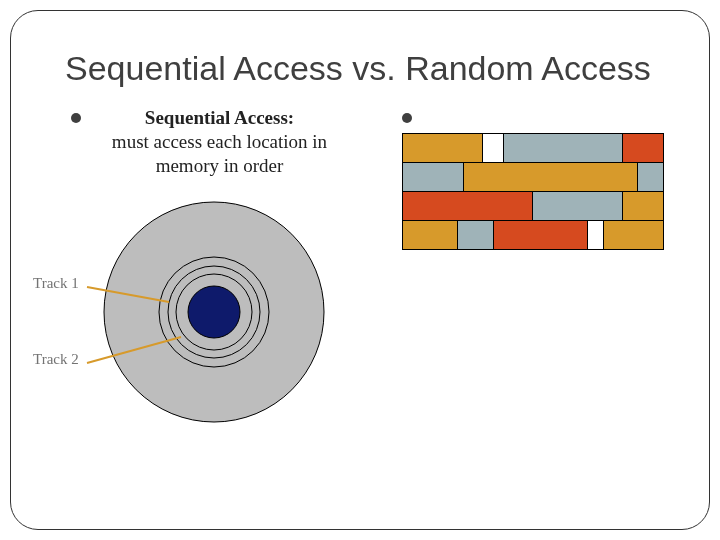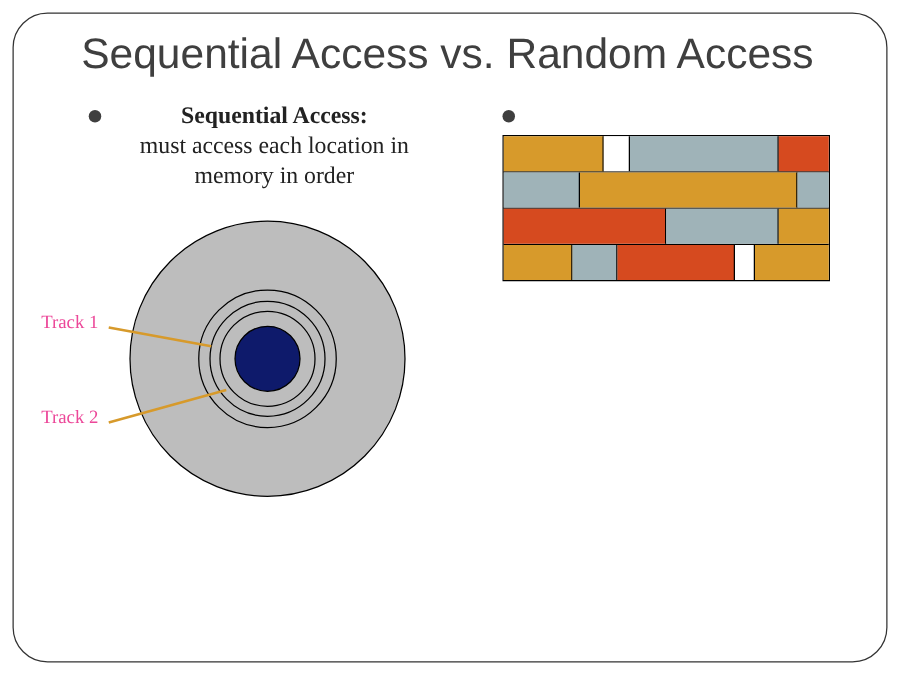--- a/index.html
+++ b/index.html
@@ -11,21 +11,21 @@
     font-family: Georgia, 'Times New Roman', serif;
     color: #222;
   }
   .slide {
     box-sizing: border-box;
     width: 700px;
     height: 520px;
     margin: 10px;
     border: 1px solid #333;
     border-radius: 28px;
-    padding: 9px 28px 16px 28px;
+    padding: 34px 28px 16px 28px;
     position: relative;
     overflow: hidden;
   }
   .title {
     font-size: 34px;
     font-weight: 400;
     line-height: 1.15;
     color: #3f3f3f;
     margin: 4px 0 18px 26px;
     font-family: "Trebuchet MS", Arial, sans-serif;
@@ -71,21 +71,21 @@
   
   .disc-wrap {
     position: relative;
     width: 300px;
     height: 250px;
     margin-top: 10px;
   }
   .track-label {
     position: absolute;
     font-size: 15px;
-    color: #ec4899;
+    color: #737373;
     font-family: Georgia, serif;
   }
   .track1-label { left: -6px; top: 88px; }
   .track2-label { left: -6px; top: 164px; }
 
   
   .mem {
     width: 260px;
     border: 1px solid #000;
     margin-left: 32px;

